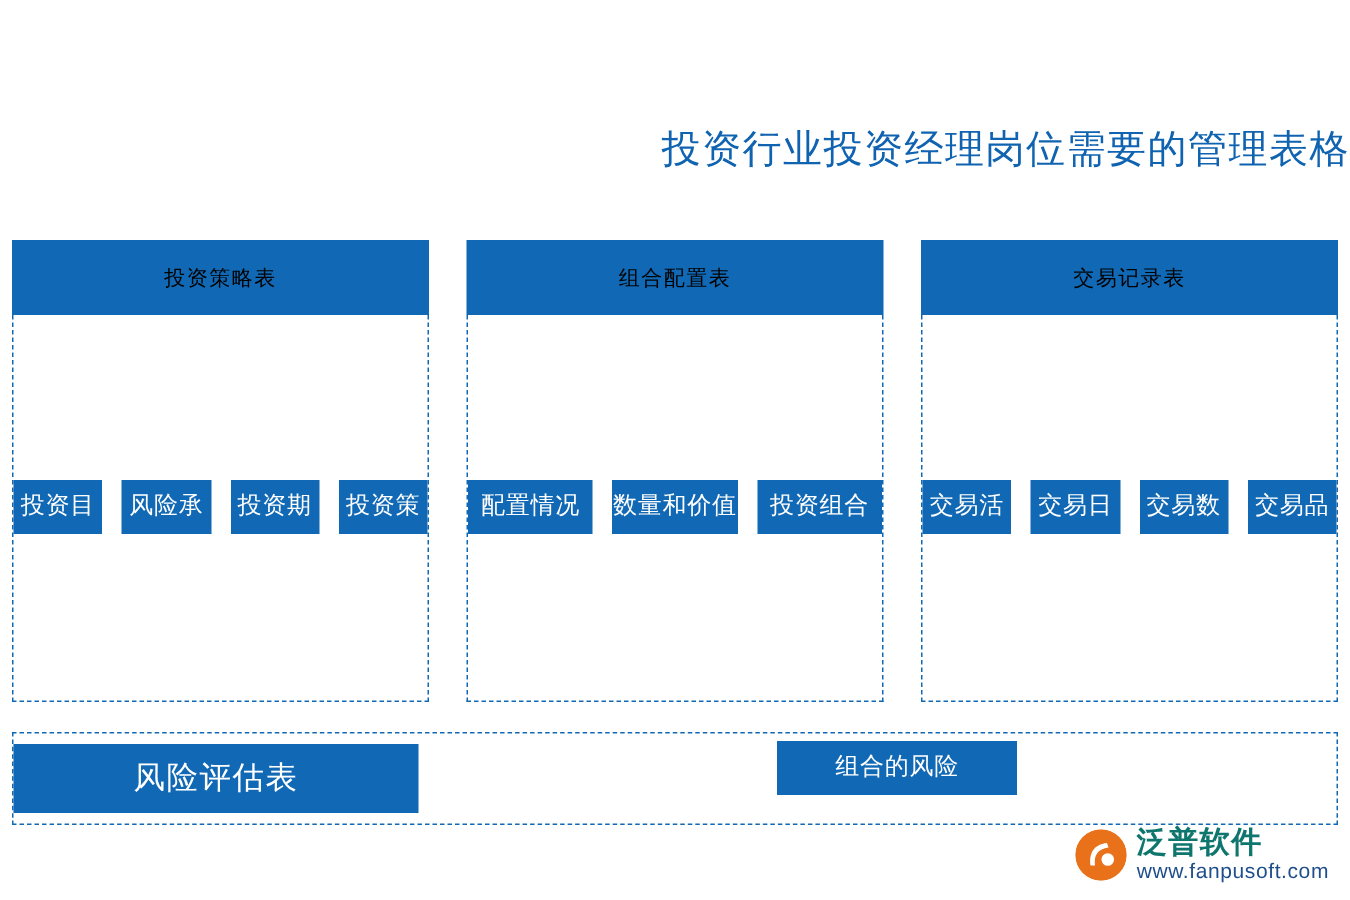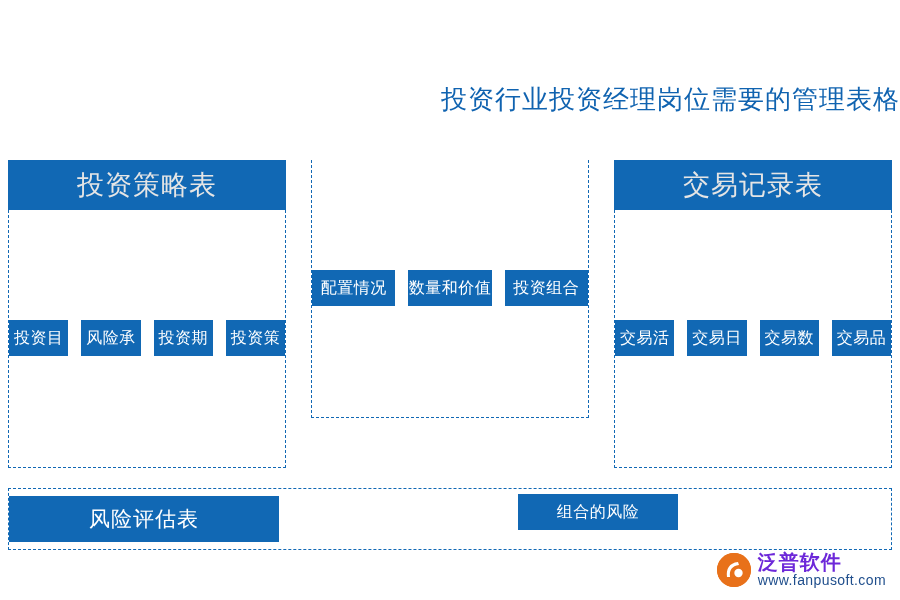--- a/index.html
+++ b/index.html
@@ -33,25 +33,25 @@
     display: flex;
     justify-content: space-between;
   }
   .column {
     width: 278px;
     display: flex;
     flex-direction: column;
   }
   .col-header {
     background: #1168b4;
-    color: #e5e5e5;
+    color: #000000;
     height: 50px;
     line-height: 50px;
     text-align: center;
-    font-size: 27px;
+    font-size: 14px;
     letter-spacing: 1px;
   }
   .col-body {
     border: 1.5px dashed #1168b4;
     border-top: none;
     padding: 14px 0 16px 0;
     display: flex;
     flex-direction: row;
     align-items: center;
     gap: 13px;
@@ -125,21 +125,21 @@
     flex: none;
   }
   .logo-mark svg { display: block; }
   .logo-text {
     display: flex;
     flex-direction: column;
     line-height: 1.05;
   }
   .logo-name {
     font-size: 20px;
-    color: #6d28d9;
+    color: #0f766e;
     font-weight: bold;
     letter-spacing: 1px;
   }
   .logo-url {
     font-size: 14px;
     color: #1f4e8c;
     letter-spacing: 0.4px;
   }
 </style>
 </head>
@@ -153,20 +153,21 @@
     <div class="col-header">投资策略表</div>
     <div class="col-body">
       <div class="item">投资目标</div>
       <div class="item">风险承受能力</div>
       <div class="item">投资期限</div>
       <div class="item">投资策略</div>
     </div>
   </div>
 
   <div class="column">
+    <div class="col-header">组合配置表</div>
     <div class="col-body">
       <div class="item">配置情况</div>
       <div class="item">数量和价值</div>
       <div class="item">投资组合</div>
     </div>
   </div>
 
   <div class="column">
     <div class="col-header">交易记录表</div>
     <div class="col-body">

